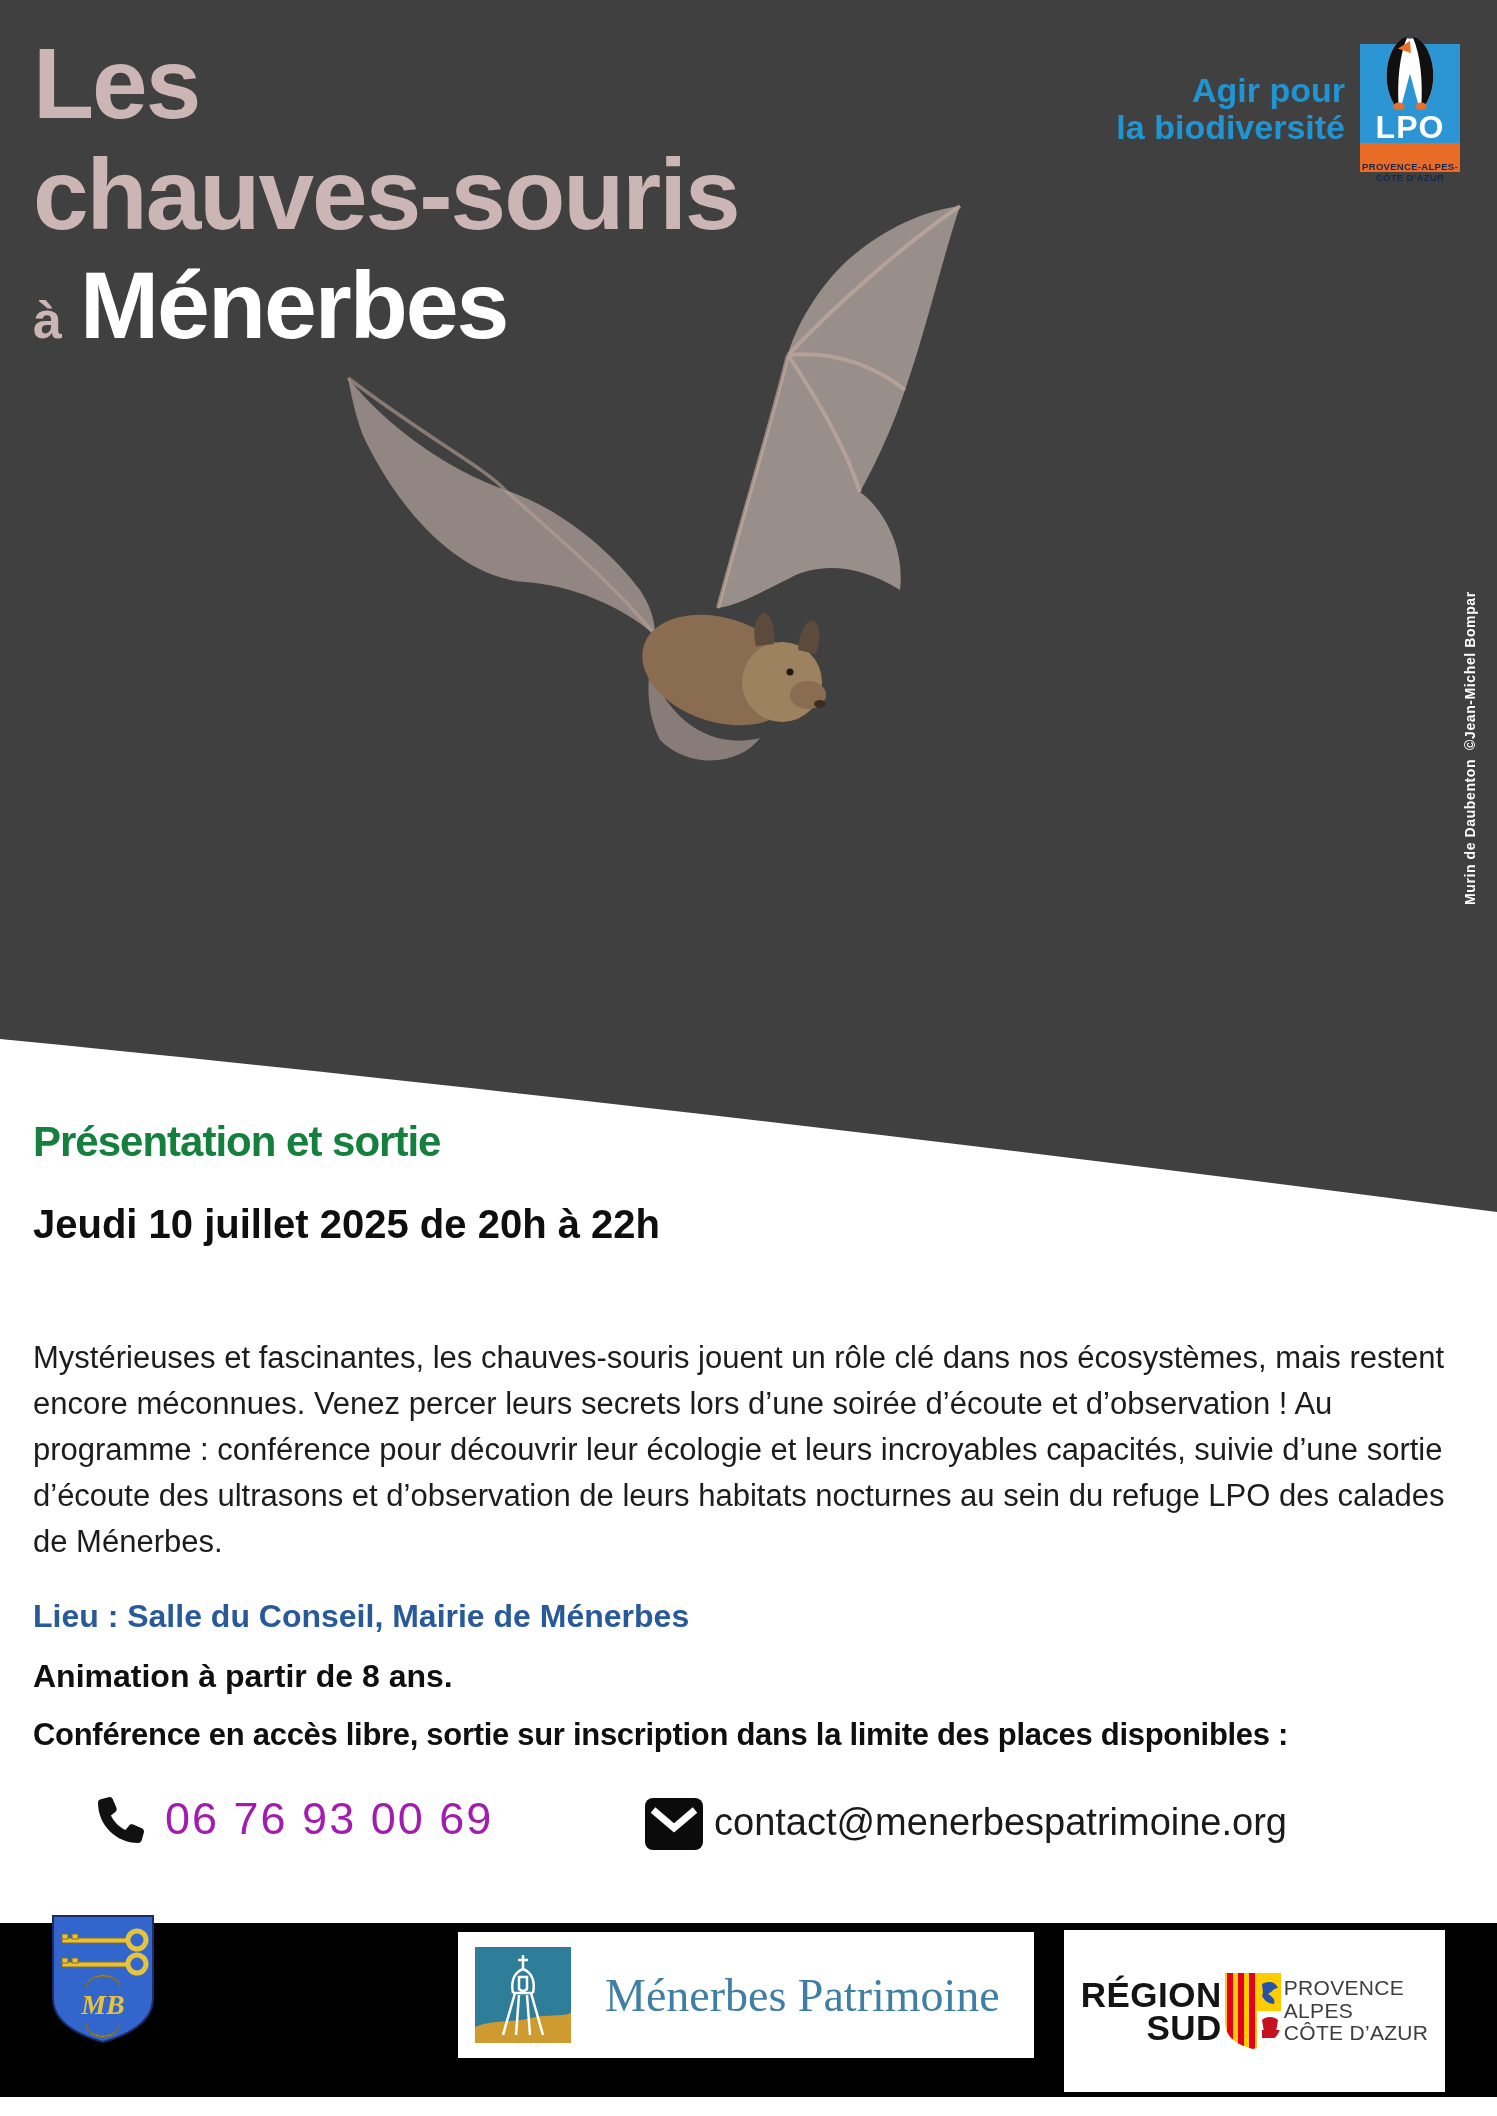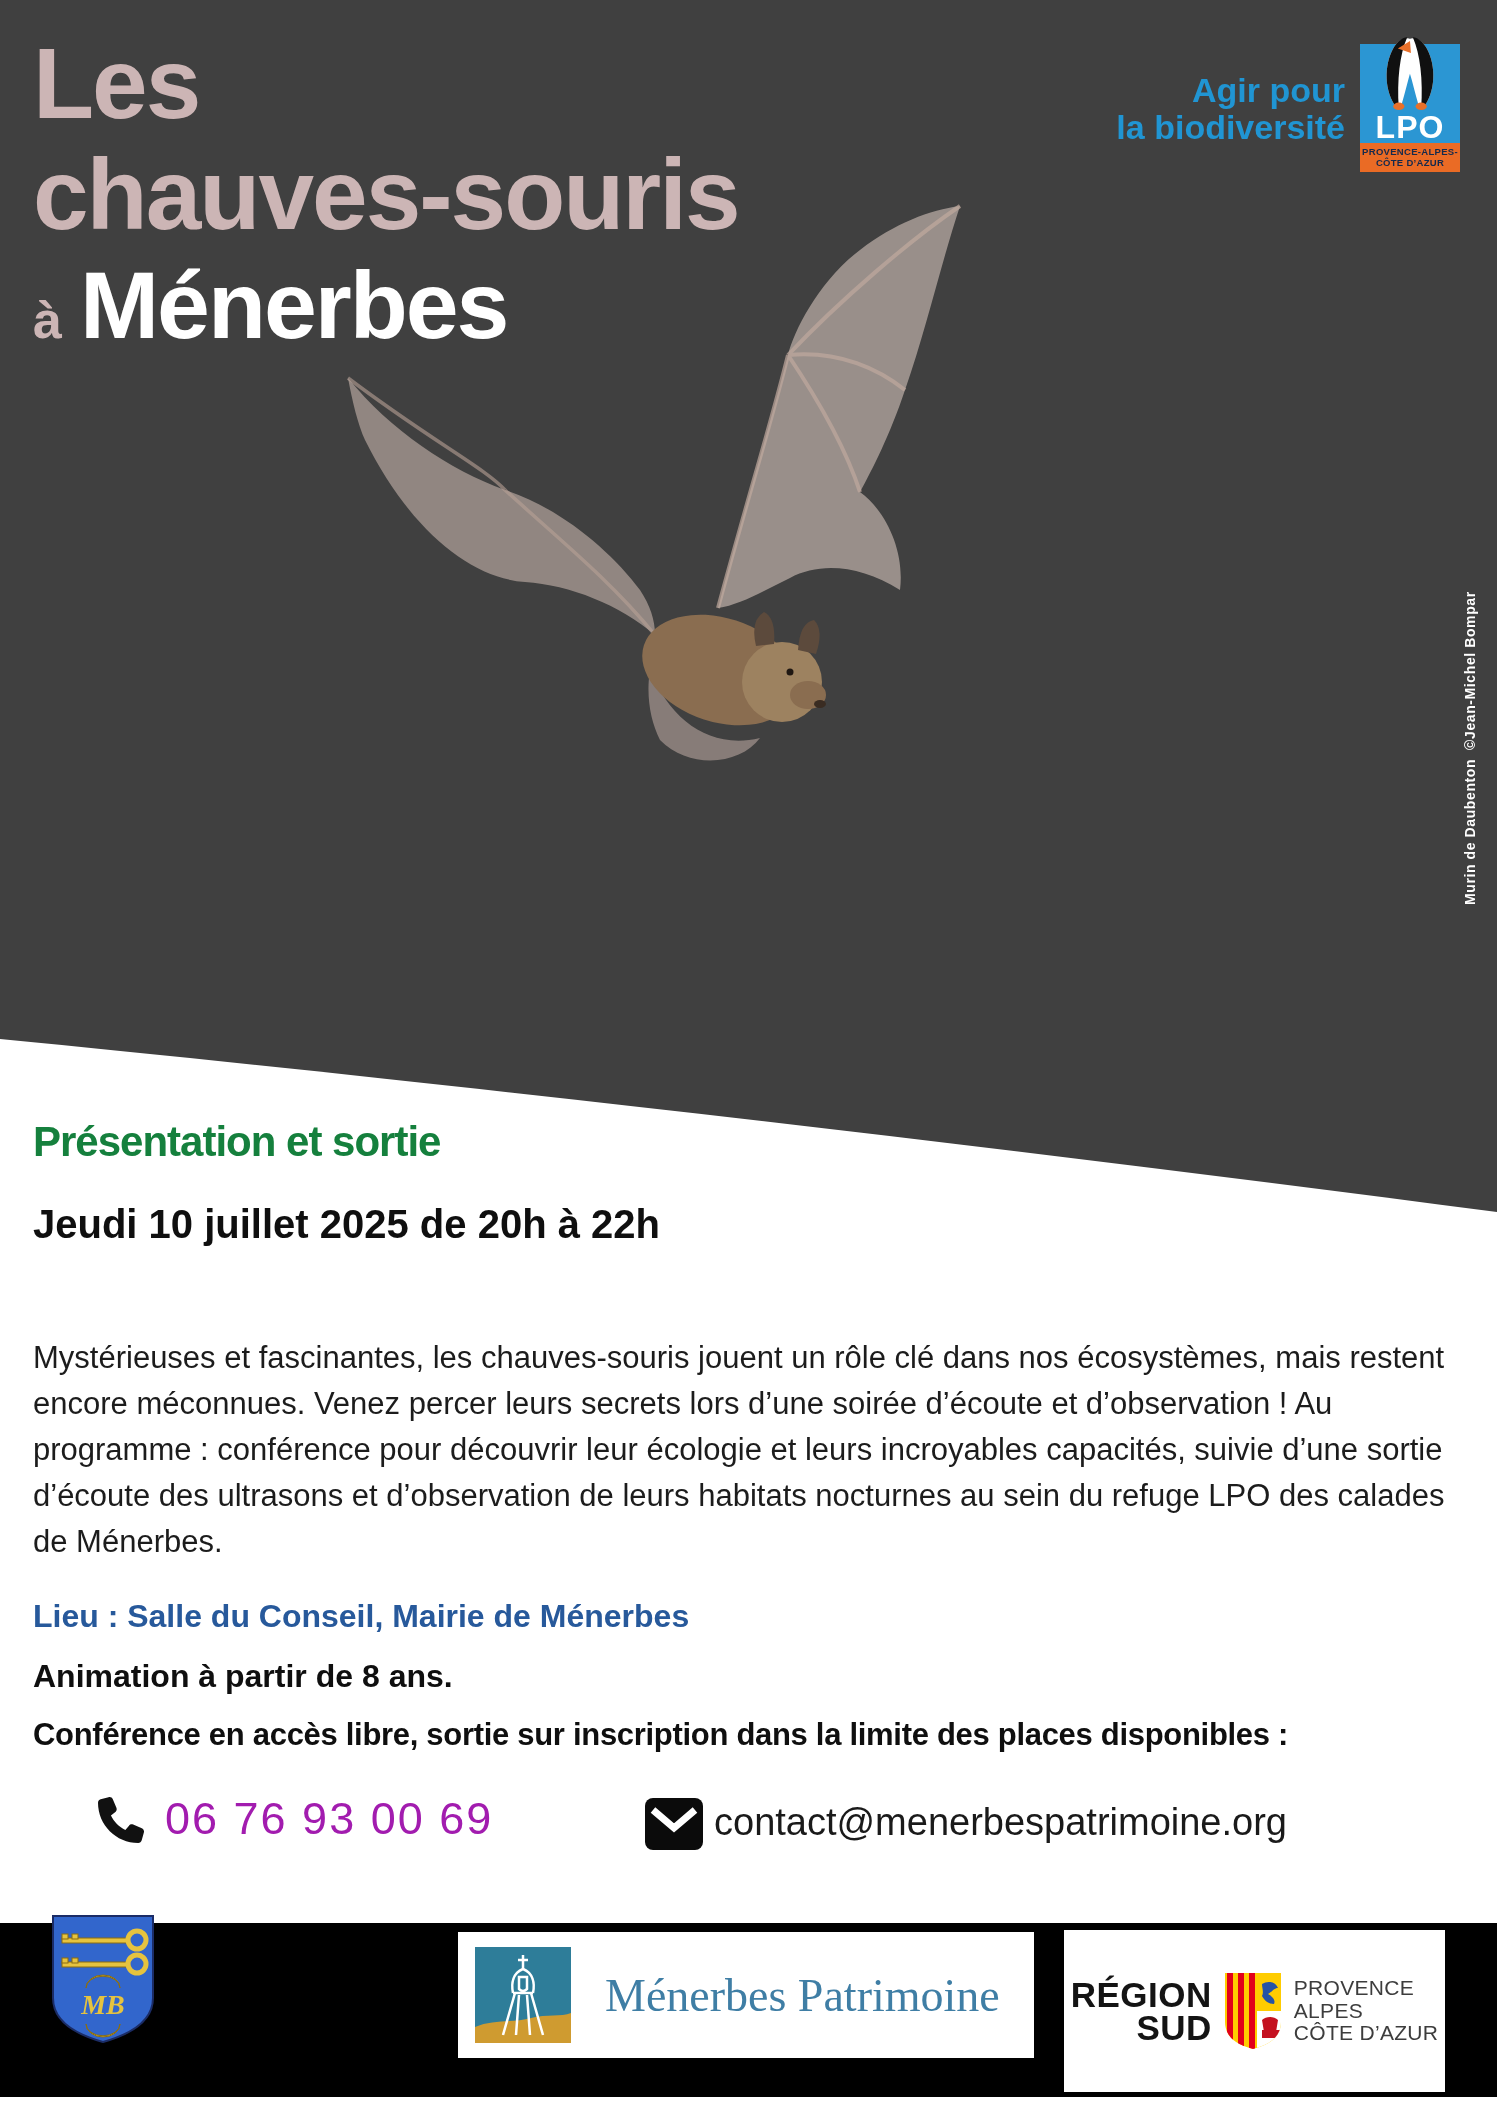--- a/index.html
+++ b/index.html
@@ -19,21 +19,21 @@
   .title-location { font-size:95px; font-weight:bold; color:#ffffff; letter-spacing:-2px; }
 
   .lpo-tagline { position:absolute; right:152px; top:60px; text-align:right;
     color:#2095d3; font-weight:bold; font-size:34px; line-height:1.08;margin-top:12px; }
   .lpo-logo { position:absolute; right:37px; top:44px; width:100px; }
   .lpo-square { position:relative; width:100px; height:99px; background:#2b96d3; }
   .lpo-puffins { position:absolute; left:3px; top:-18px; width:94px; height:84px; }
   .lpo-text { position:absolute; left:0; right:0; bottom:0px; text-align:center;
     color:#ffffff; font-size:32px; font-weight:bold; letter-spacing:1px; line-height:1.0; }
   .lpo-banner { width:100px; height:29px; background:#ea6b25; color:#13294d;
-    font-size:9.5px; font-weight:bold; text-align:center; line-height:1.18; padding-top:3px; box-sizing:border-box; letter-spacing:0.3px; }
+    font-size:9.5px; font-weight:bold; text-align:center; line-height:1.18; padding-top:18px; box-sizing:border-box; letter-spacing:0.3px; }
 
   .photo-credit { position:absolute; left:1462px; top:905px; width:345px;
     transform:rotate(-90deg); transform-origin:0 0;
     color:#ffffff; font-size:14px; font-weight:bold; letter-spacing:0.6px; white-space:pre; }
 
   
   .heading { position:absolute; left:33px; top:1118px; font-size:42px; font-weight:bold; color:#15803d; letter-spacing:-1px; }
   .datetime { position:absolute; left:33px; top:1202px; font-size:40px; font-weight:bold; color:#0f0f0f; }
   .description { position:absolute; left:33px; top:1335px; width:1412px;
     font-size:31px; line-height:1.48; color:#1c1c1c; }
@@ -49,21 +49,21 @@
   
   .footer-bar { position:absolute; left:0; top:1923px; width:1497px; height:174px; background:#000; }
   .coat-of-arms { position:absolute; left:48px; top:1912px; width:110px; height:134px; }
 
   .patrimoine-box { position:absolute; left:458px; top:1932px; width:576px; height:126px; background:#ffffff;
     display:flex; align-items:center; gap:34px; padding-left:17px; box-sizing:border-box; }
   .patrimoine-church { width:96px; height:96px; flex:0 0 auto; }
   .patrimoine-label { font-family:"Liberation Serif", serif; font-size:46px; color:#3f7ea5; white-space:nowrap; }
 
   .region-box { position:absolute; left:1064px; top:1930px; width:381px; height:162px; background:#ffffff;
-    display:flex; align-items:center; justify-content:center; gap:12px; }
+    display:flex; align-items:center; justify-content:center; gap:2px; }
   .region-name { text-align:right; font-weight:bold; font-size:35px; line-height:0.95; color:#141414; letter-spacing:0.5px; }
   .region-shield { width:58px; height:78px; flex:0 0 auto; }
   .region-area { font-size:21px; color:#3d3d3d; line-height:1.08; font-weight:400; letter-spacing:0.3px; }
 </style>
 </head>
 <body>
 
 <div class="page">
 
   <div class="photo-section">

